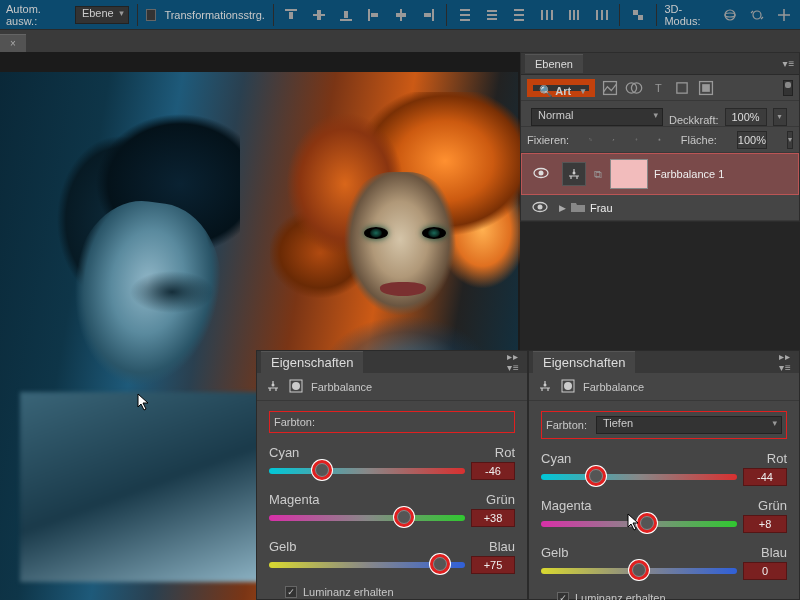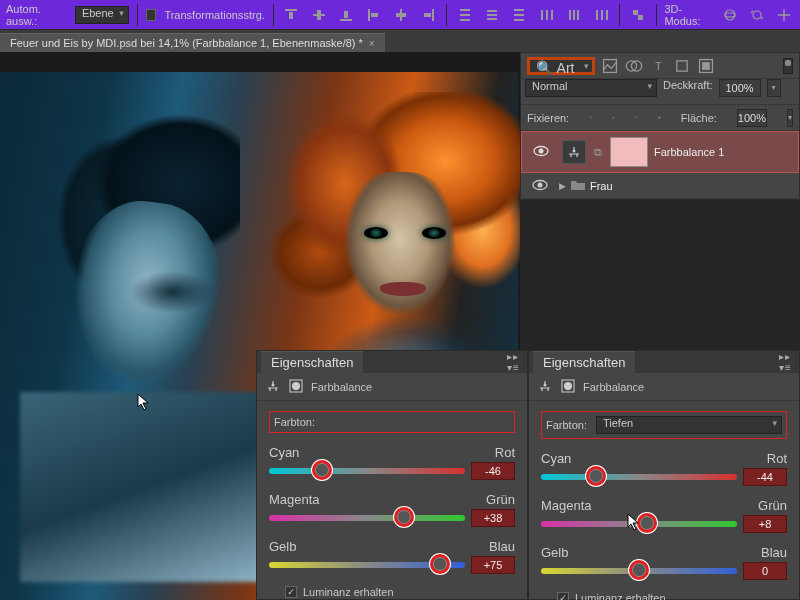--- a/index.html
+++ b/index.html
@@ -1,19 +1,19 @@
 <!DOCTYPE html>
 <html><head>
 <meta charset="utf-8">
 <style>
   * { box-sizing: border-box; margin: 0; padding: 0; font-family: "Segoe UI", Tahoma, sans-serif; }
   body { background: #252525; color: #c8c8c8; font-size: 11px; width: 800px; height: 600px; overflow: hidden; position: relative; }
   
   
-  .options-bar { height: 30px; background: #6d28d9; border-bottom: 1px solid #2a2a2a; display: flex; align-items: center; padding: 0 6px; gap: 8px; }
+  .options-bar { height: 30px; background: #0c4a6e; border-bottom: 1px solid #2a2a2a; display: flex; align-items: center; padding: 0 6px; gap: 8px; }
   .opt-label { color: #c8c8c8; font-size: 11px; }
   .opt-select { background: #333; border: 1px solid #222; color: #ccc; height: 18px; padding: 0 14px 0 6px; font-size: 11px; position: relative; cursor: pointer; }
   .opt-check { width: 12px; height: 12px; background: #333; border: 1px solid #666; }
   .vdiv { width: 1px; height: 22px; background: #2a2a2a; }
   .ico-btn { width: 22px; height: 22px; display: flex; align-items: center; justify-content: center; cursor: pointer; color: #999; }
   .ico-btn svg { width: 14px; height: 14px; }
   
   
   .tab-bar { height: 22px; background: #3a3a3a; display: flex; align-items: flex-end; }
   .tab { background: #535353; border-top: 1px solid #646464; padding: 3px 10px; font-size: 11px; color: #ddd; display: flex; align-items: center; gap: 6px; position: relative; }
@@ -45,26 +45,26 @@
     radial-gradient(90px 70px at 30% 70%, rgba(60,140,180,0.6) 0%, transparent 60%);
   }
   .cursor-arrow { position:absolute; top:340px; left:136px; pointer-events:none; }
   
   
   .layers-panel { position: absolute; top: 52px; right: 0; width: 280px; background: #454545; border: 1px solid #2c2c2c; }
   .panel-tabs { height: 22px; background: #383838; border-bottom: 1px solid #2a2a2a; display: flex; align-items: center; justify-content: space-between; padding-left: 4px; }
   .panel-tab { background: #454545; padding: 3px 10px; font-size: 11px; color: #ddd; border-top: 1px solid #555; }
   .panel-menu { width: 20px; height: 20px; display:flex; align-items:center; justify-content:center; cursor:pointer; color:#aaa; font-size:10px; letter-spacing:1px;}
   .layers-filter { height: 26px; display: flex; align-items: center; padding: 0 6px; gap: 6px; border-bottom: 1px solid #383838; }
-  .filter-select { background: #333; border: 3px solid #c2410c; color: #ccc; height: 18px; padding: 0 18px 0 6px; font-size: 14px; position: relative; cursor:pointer; }
+  .filter-select { background: #333; border: 6px solid #c2410c; color: #ccc; height: 18px; padding: 0 18px 0 6px; font-size: 11px; position: relative; cursor:pointer;font-weight:bold; }
   .filter-select::after, .opt-select::after, .blend-select::after, .tone-select::after { content:"▾"; position:absolute; right:4px; top:1px; font-size:9px; color:#999; }
   .filter-ico { width:18px; height:18px; display:flex; align-items:center; justify-content:center; color:#999; cursor:pointer; }
   .filter-toggle { width: 10px; height: 16px; background: #333; border:1px solid #222; margin-left:auto; position:relative; }
   .filter-toggle::before { content:""; position:absolute; top:1px; left:1px; width:6px; height:6px; background:#888; border-radius:2px; }
-  .layers-blend { height: 26px; display: flex; align-items: flex-start; padding: 0 4px; gap: 6px; border-bottom: 1px solid #383838; }
+  .layers-blend { height: 26px; display: flex; align-items: flex-end; padding: 0 10px; gap: 6px; border-bottom: 1px solid #383838; }
   .blend-select { background: #333; border: 1px solid #222; color: #ccc; height: 18px; width: 132px; padding: 0 14px 0 6px; font-size: 11px; position:relative; cursor:pointer;}
   .val-box { background: #3c3c3c; border:1px solid #292929; width:42px; height:18px; color:#ddd; font-size:11px; text-align:center; line-height:16px; }
   .step { width:14px; height:18px; background:#3c3c3c; border:1px solid #292929; color:#999; font-size:8px; text-align:center; line-height:16px; cursor:pointer; }
   .layers-lock { height: 26px; display: flex; align-items: center; padding: 0 6px; gap: 20px; border-bottom: 1px solid #383838; justify-content: center; }
   .lock-ico { width:18px; height:18px; display:flex;align-items:center;justify-content:center;color:#999;cursor:pointer;}
   
   .layer-row { height: 42px; display: flex; align-items: center; padding: 0 4px; gap: 6px; border-bottom: 1px solid #383838; }
   .layer-row.sel { background: #7a4a4a; border:1px solid #b55; }
   .vis { width:30px; text-align:center; color:#ccc; cursor:pointer; }
   .adj-icon { width:24px; height:24px; display:flex;align-items:center;justify-content:center;background:#3a3a3a;border:1px solid #555;}
@@ -214,21 +214,20 @@
     </div>
   <div class="ico-btn">
       <svg viewBox="0 0 14 14">
         <path d="M7 1 L7 13 M1 7 L13 7" stroke="#999" stroke-width="1.5"></path>
       </svg>
     </div>
 </div>
 
 <div class="tab-bar">
   <div class="tab">
-    <span>Feuer und Eis by MDI.psd bei 14,1% (Farbbalance 1, Ebenenmaske/8) *</span>
     <span class="tab-close">×</span>
   </div>
 </div>
 
 <div class="canvas-area">
   <div class="artwork">
     <div class="fig-left">
       <div class="body-m"></div>
       <div class="hair-m"></div>
       <div class="face-m"></div>
@@ -244,20 +243,24 @@
       <div class="lips-f"></div>
     </div>
     <div class="smoke"></div>
   </div>
   <svg class="cursor-arrow" width="20" height="20" viewBox="0 0 20 20">
       <path d="M2 2 L2 15 L5 12 L8 18 L10 17 L7 11 L12 11 Z" fill="#fff" stroke="#000" stroke-width="1"></path>
     </svg>
 </div>
 
 <div class="layers-panel">
+  <div class="panel-tabs">
+    <div class="panel-tab"><span>Ebenen</span></div>
+    <div class="panel-menu">▾≡</div>
+  </div>
   <div class="layers-filter">
     <div class="filter-select">🔍 <span>Art</span></div>
     <div class="filter-ico">
         <svg viewBox="0 0 14 14">
           <rect x="2" y="2" width="10" height="10" fill="none" stroke="#999"></rect>
           <path d="M2 10 L5 6 L8 9 L12 4" stroke="#999" fill="none"></path>
         </svg>
       </div>
     <div class="filter-ico">
         <svg viewBox="0 0 14 14">

